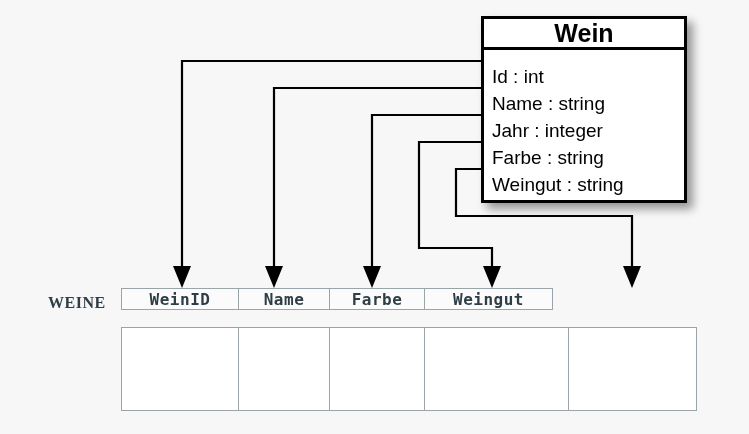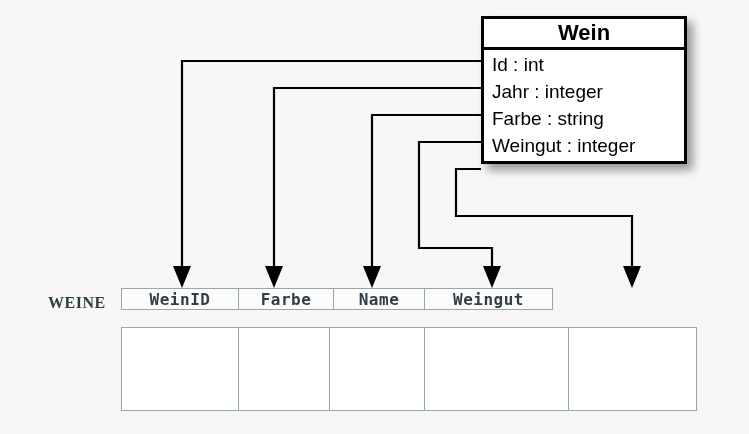--- a/index.html
+++ b/index.html
@@ -25,28 +25,28 @@
     width: 206px;
     background: #ffffff;
     border: 3px solid #000000;
     box-sizing: border-box;
     box-shadow: 6px 6px 9px rgba(0,0,0,0.40);
     z-index: 5;
   }
   .uml-title {
     text-align: center;
     font-weight: bold;
-    font-size: 22px;
+    font-size: 25px;
     line-height: 28px;
     color: #000000;
     border-bottom: 3px solid #000000;
     font-family: "Liberation Sans", sans-serif;
   }
   .uml-attrs {
-    padding: 1px 0 2px 0;
+    padding: 13px 0 2px 0;
   }
   .uml-attr {
     font-size: 19px;
     line-height: 27px;
     color: #000000;
     padding-left: 8px;
     white-space: nowrap;
     font-family: "Liberation Sans", sans-serif;
   }
 
@@ -161,32 +161,33 @@
     <g>
       <path d="M 481 169 L 456 169 L 456 216 L 632 216 L 632 271"></path>
       <polygon class="arrowhead" points="632,288 623,266 641,266"></polygon>
     </g>
   </svg>
 
   <div class="uml-class">
     <div class="uml-title">Wein</div>
     <div class="uml-attrs">
       <div class="uml-attr">Id : int</div>
+      <div class="uml-attr">Name : string</div>
       <div class="uml-attr">Jahr : integer</div>
       <div class="uml-attr">Farbe : string</div>
-      <div class="uml-attr">Weingut : integer</div>
+      <div class="uml-attr">Weingut : string</div>
     </div>
   </div>
 
   <div class="table-label">WEINE</div>
 
   <div class="rel-table rel-header">
     <div class="cell w0">WeinID</div>
+    <div class="cell w1">Name</div>
     <div class="cell w2">Farbe</div>
-    <div class="cell w1">Name</div>
     <div class="cell w4">Weingut</div>
   </div>
 
   <div class="rel-table rel-body">
     <div class="cell w0"></div>
     <div class="cell w1"></div>
     <div class="cell w2"></div>
     <div class="cell w3"></div>
     <div class="cell w4"></div>
   </div>

